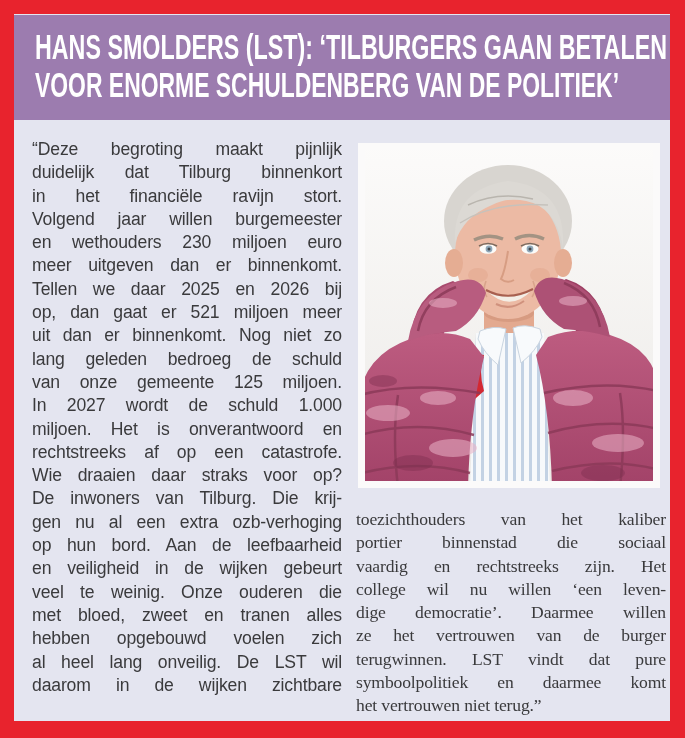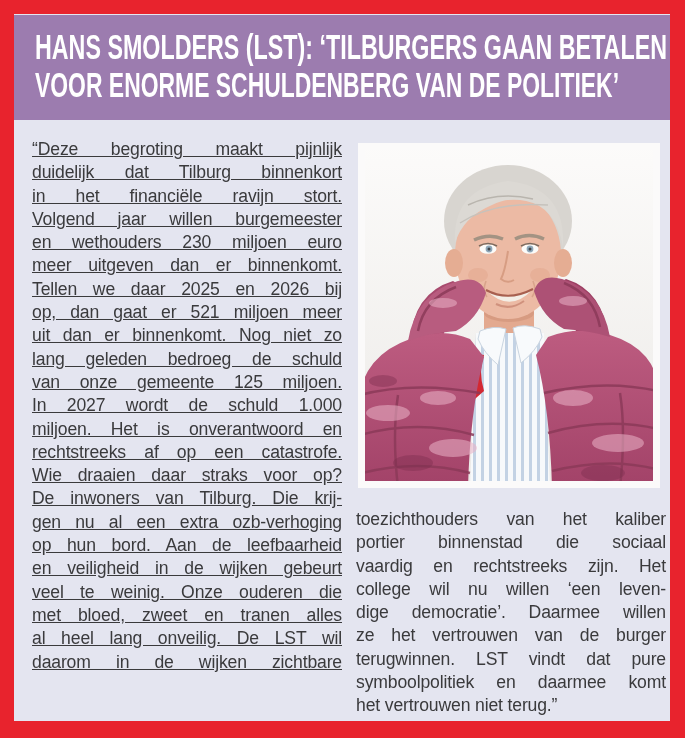--- a/index.html
+++ b/index.html
@@ -24,22 +24,22 @@
   }
   .col {
     position:absolute; width:310px;
     color:#3a3a3c; font-size:17.6px; letter-spacing:-0.15px;
   }
   .bodyline {
     height:23.3px; line-height:23.3px; white-space:nowrap;
     text-align:justify; text-align-last:justify;
   }
   .bodyline.flush-last { text-align-last:left; }
-  .col-left  { left:18px;  top:124px;text-decoration:underline; }
-  .col-right { left:342px; top:494px; }
+  .col-left  { left:18px;  top:124px; }
+  .col-right { left:342px; top:494px;font-family:Liberation Serif, serif; }
   .portrait {
     position:absolute; left:344px; top:129px; width:302px; height:345px;
     background:#fbfaf9;
   }
   .portrait svg { display:block; }
 </style>
 </head>
 <body>
 
 <div class="page">
@@ -67,20 +67,21 @@
         <div class="bodyline">In 2027 wordt de schuld 1.000</div>
         <div class="bodyline">miljoen. Het is onverantwoord en</div>
         <div class="bodyline">rechtstreeks af op een catastrofe.</div>
         <div class="bodyline">Wie draaien daar straks voor op?</div>
         <div class="bodyline">De inwoners van Tilburg. Die krij-</div>
         <div class="bodyline">gen nu al een extra ozb-verhoging</div>
         <div class="bodyline">op hun bord. Aan de leefbaarheid</div>
         <div class="bodyline">en veiligheid in de wijken gebeurt</div>
         <div class="bodyline">veel te weinig. Onze ouderen die</div>
         <div class="bodyline">met bloed, zweet en tranen alles</div>
+        <div class="bodyline">hebben opgebouwd voelen zich</div>
         <div class="bodyline">al heel lang onveilig. De LST wil</div>
         <div class="bodyline">daarom in de wijken zichtbare</div>
       </div>
 
     <div class="portrait">
       <svg width="302" height="345" viewBox="0 0 302 345">
         <defs>
           <linearGradient id="bgG" x1="0" y1="0" x2="0" y2="1">
             <stop offset="0" stop-color="#fcfbfa"></stop>
               <stop offset="1" stop-color="#eceae7"></stop>

